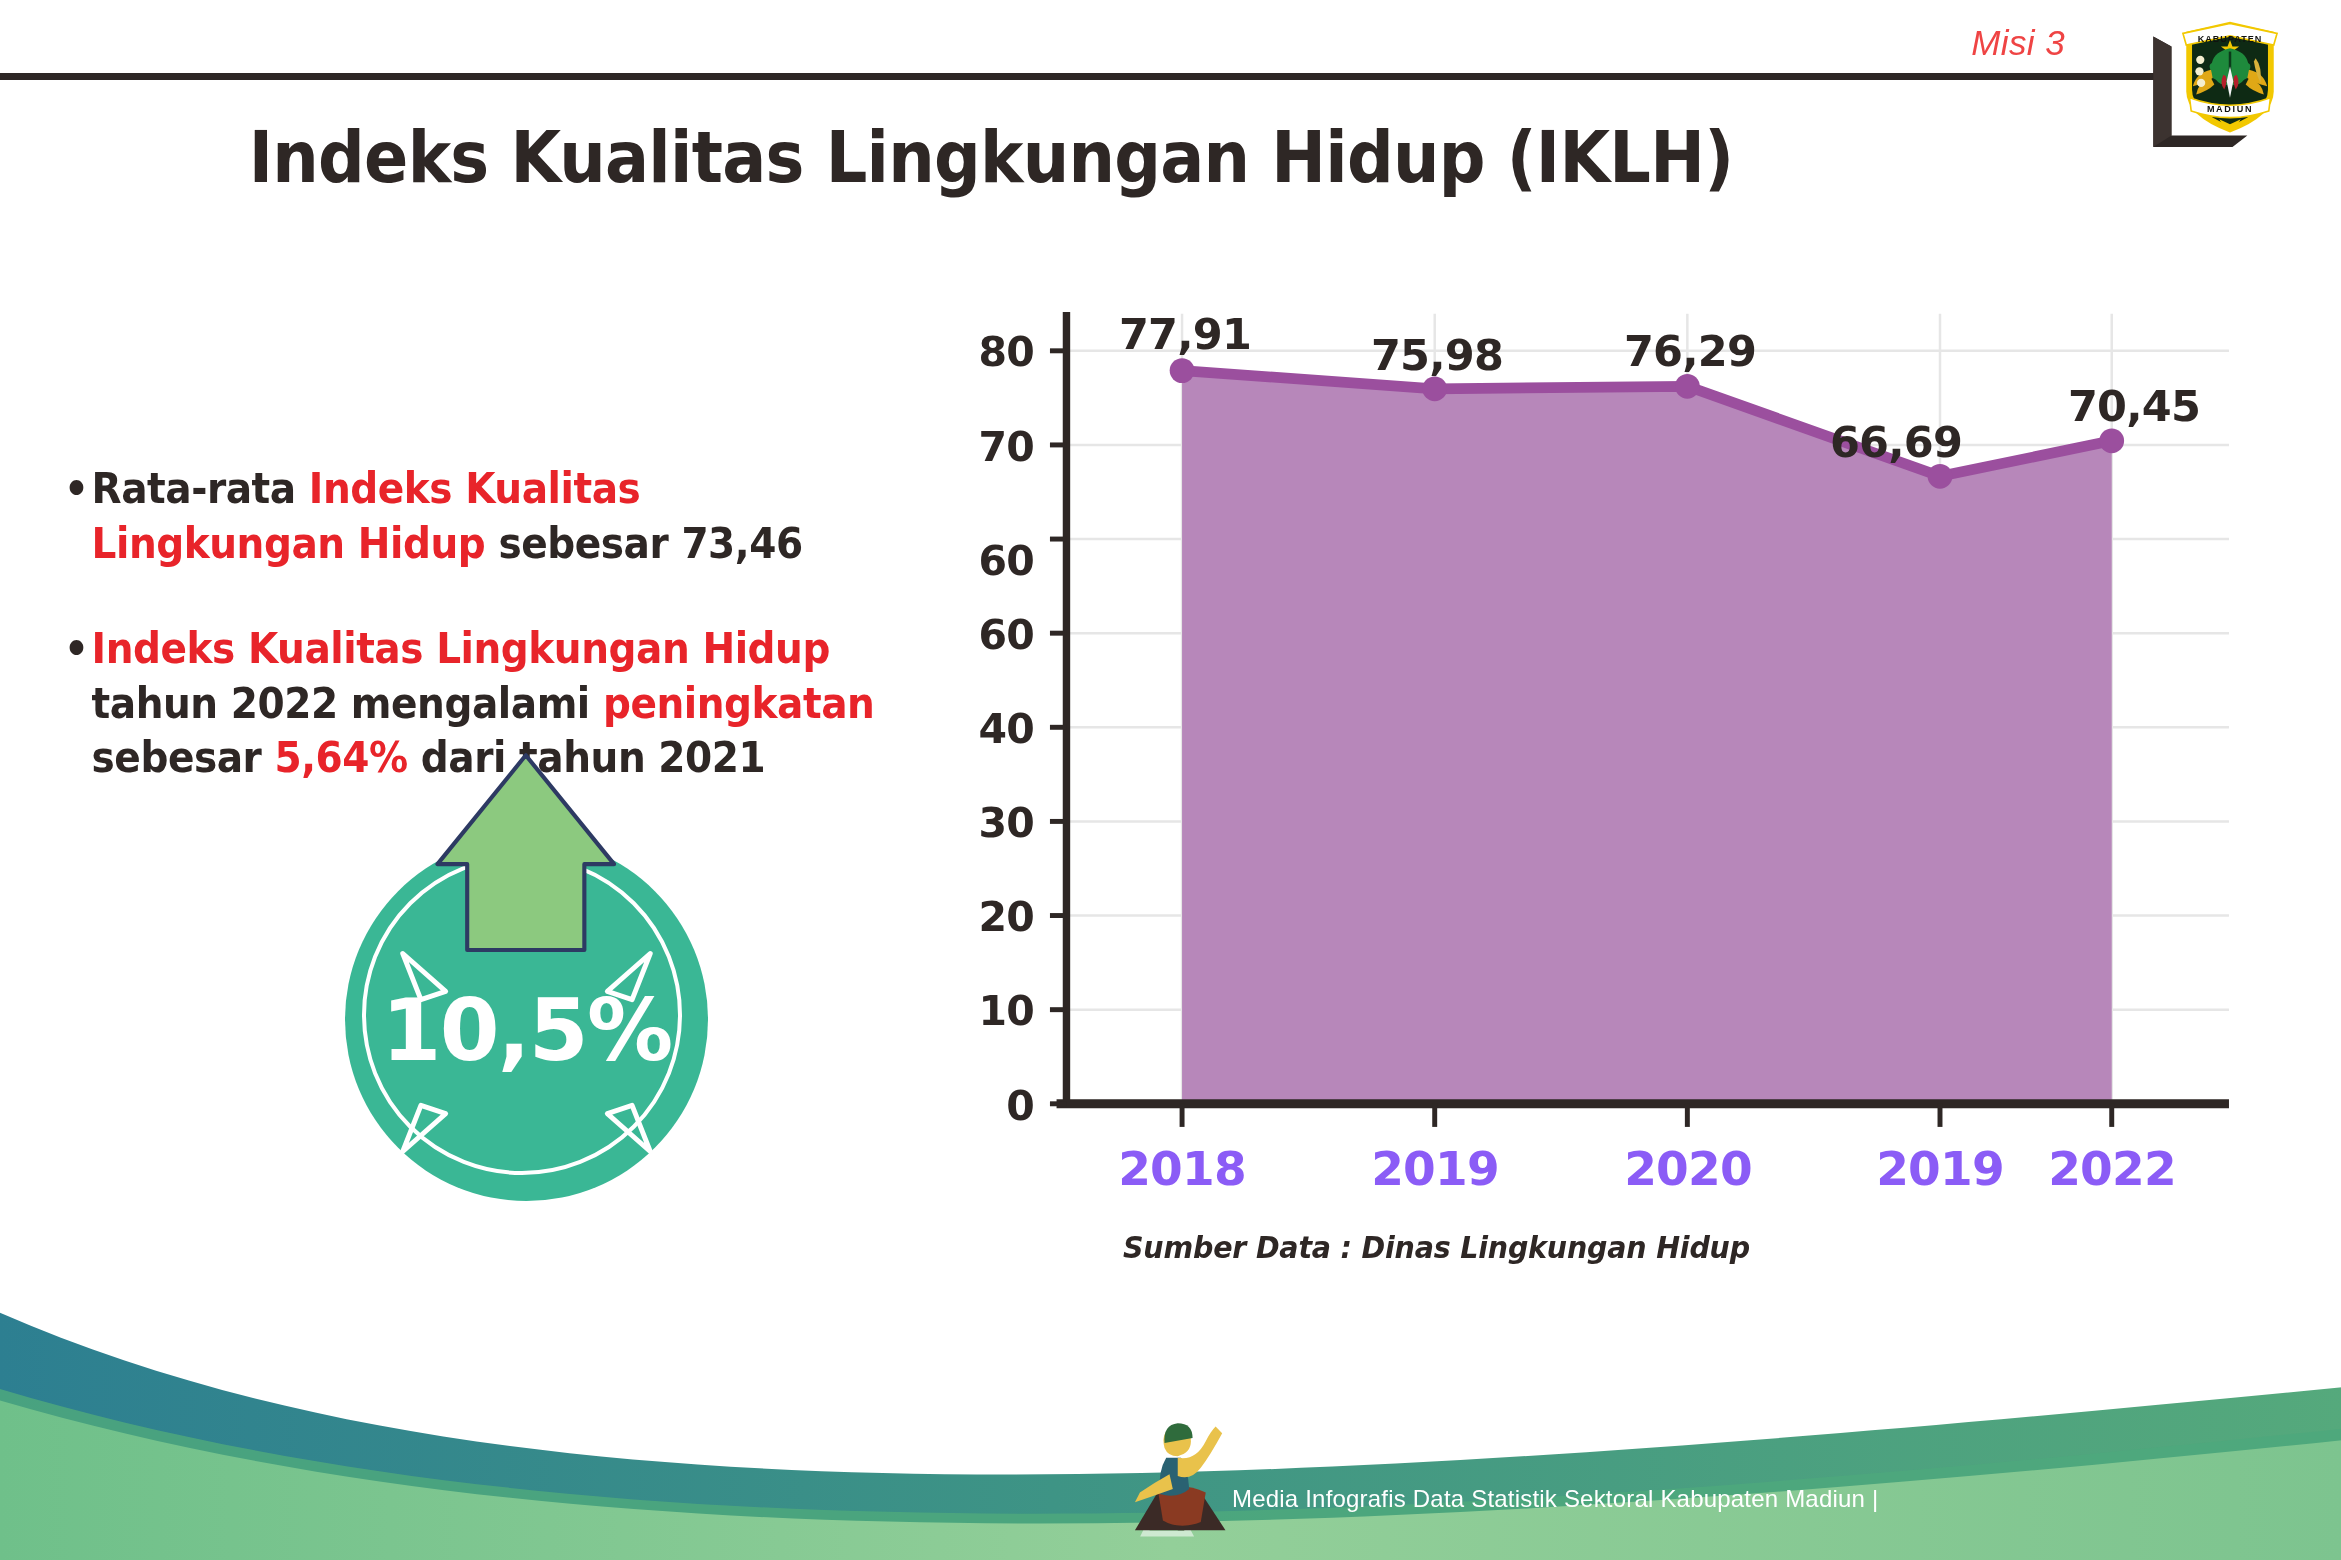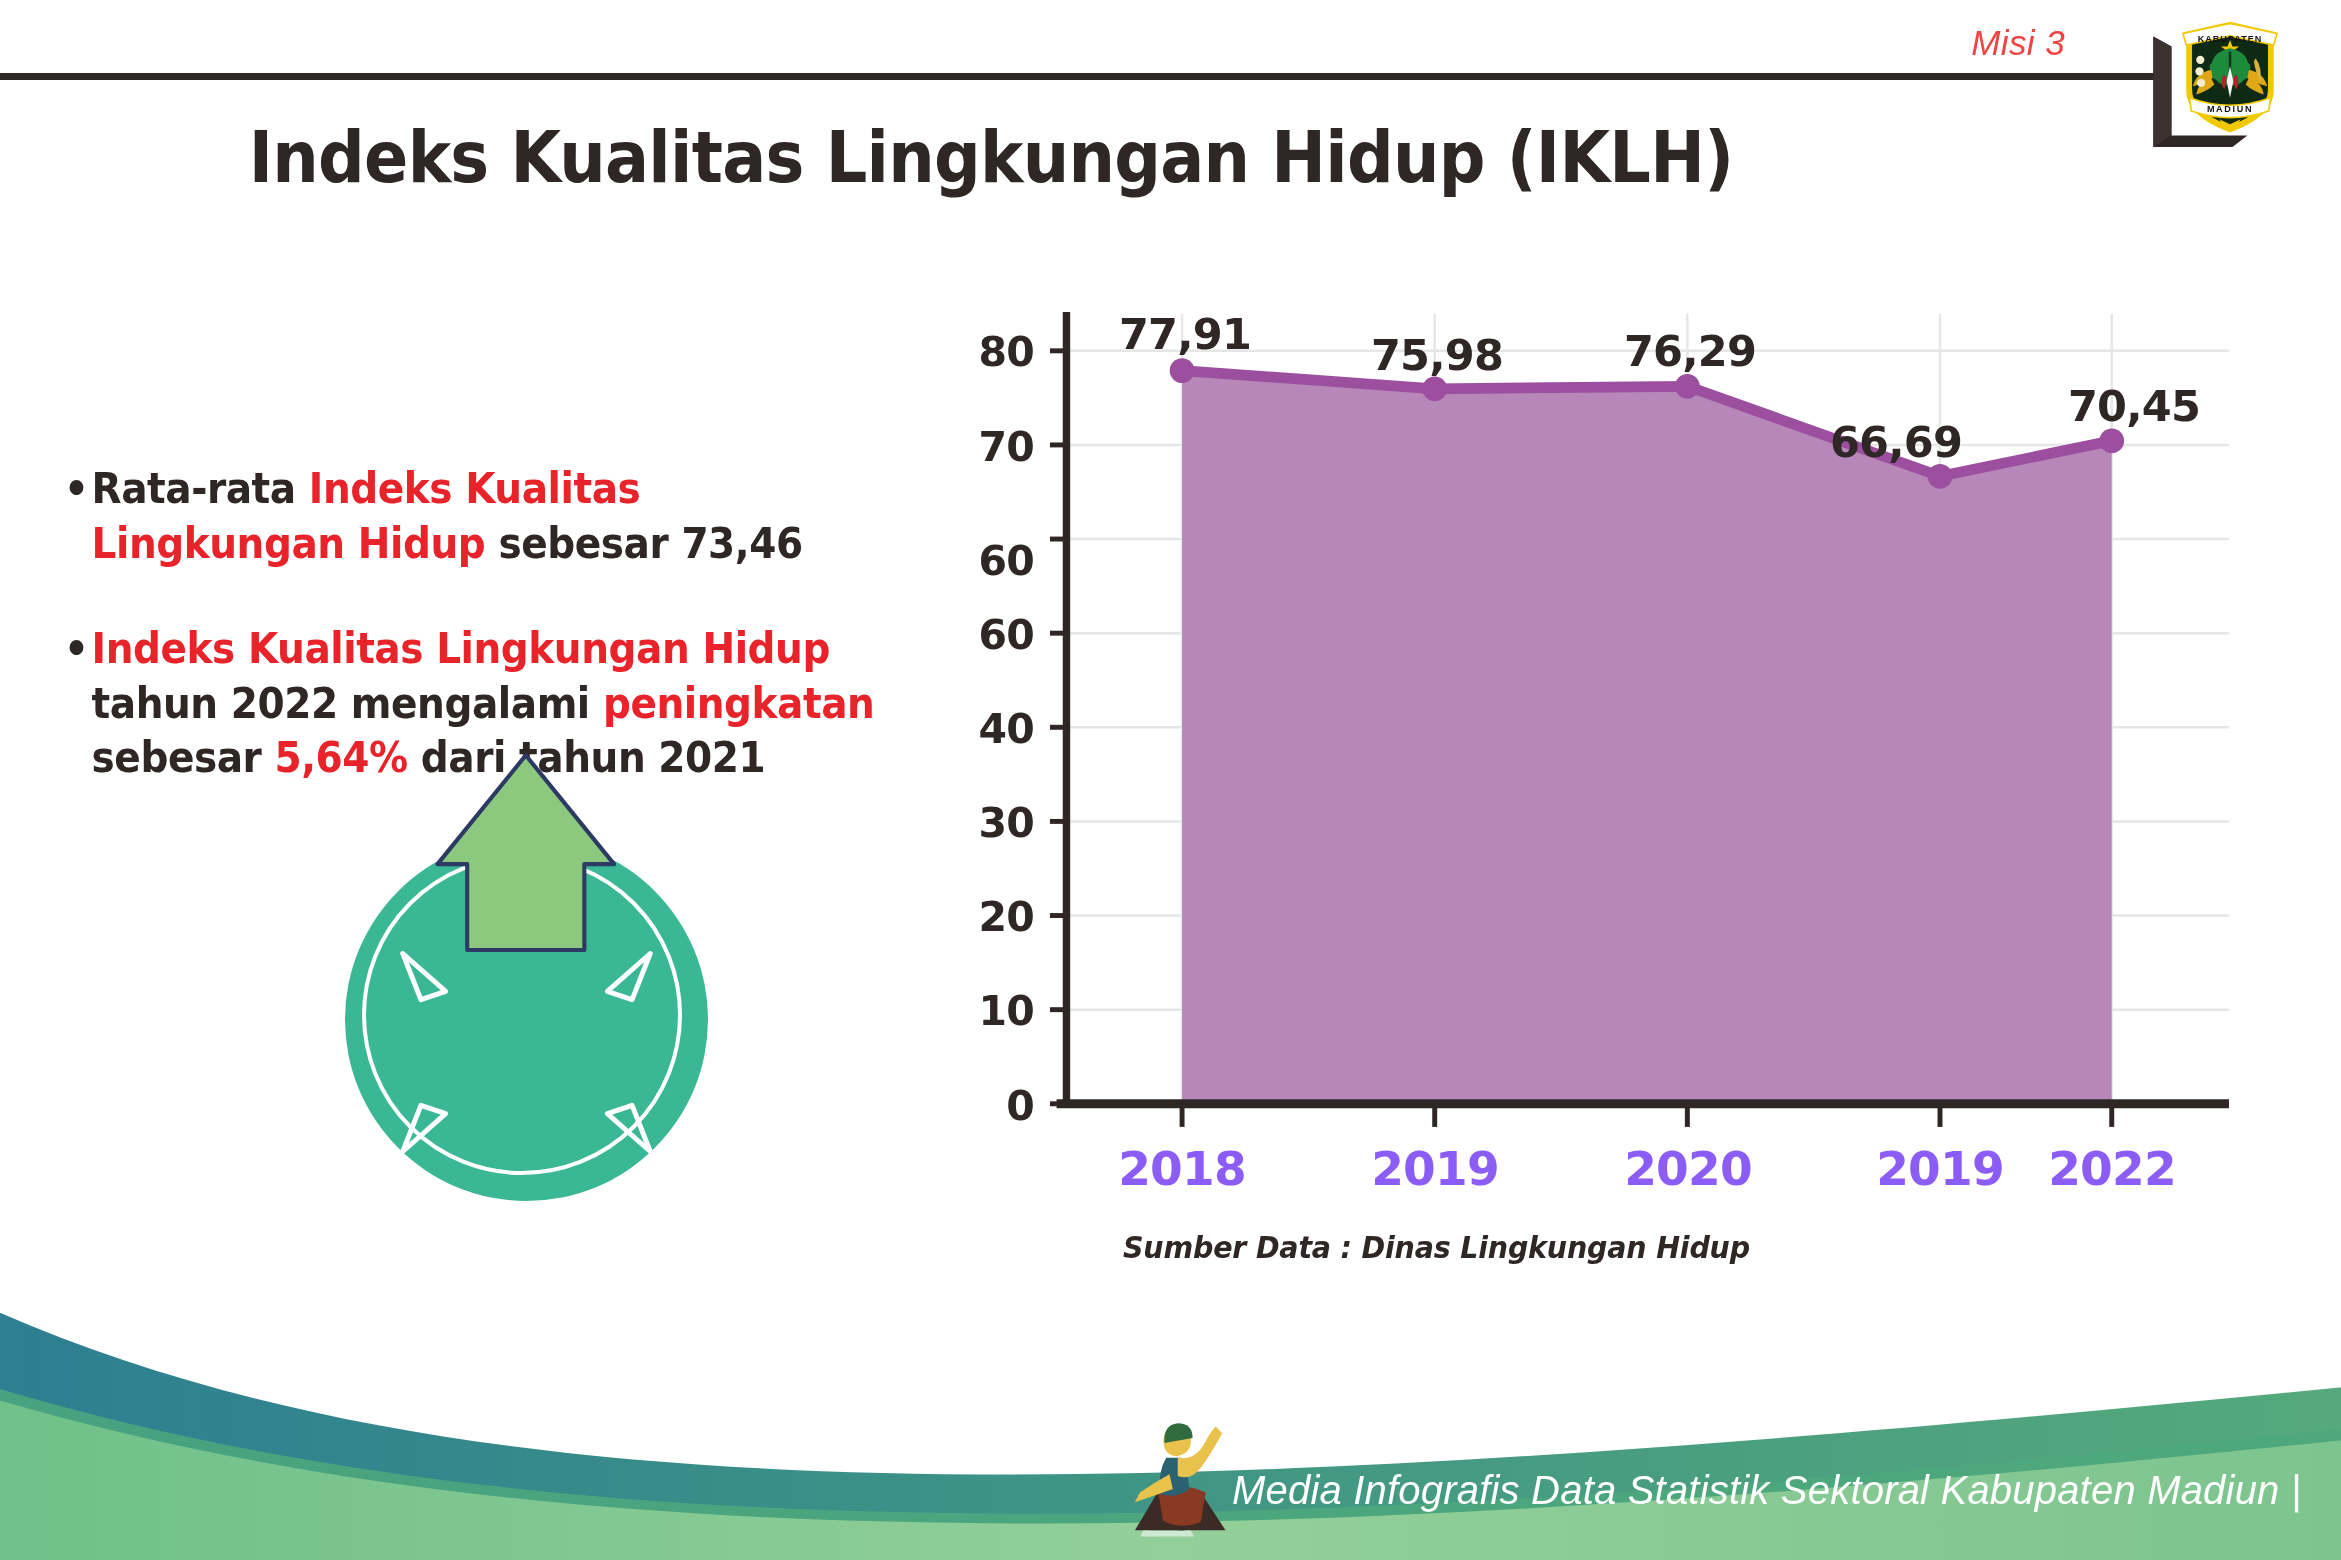--- a/index.html
+++ b/index.html
@@ -125,21 +125,21 @@
   }
 
   
   #footer-waves{
     position:absolute;left:0;bottom:0;width:2342px;height:273px;
   }
   #footer-logo{ position:absolute;left:1130px;bottom:15px;width:107px;height:136px; }
   #footer-text{
     position:absolute;left:1232px;bottom:48px;
     font-family:"Liberation Sans", sans-serif;
-    font-size:40px;font-style:italic;color:#ffffff;
+    font-size:24px;color:#ffffff;
     letter-spacing:0.2px;white-space:nowrap;
   }
 </style>
 </head>
 <body>
 
 <div id="header-rule"></div>
 
 <div id="misi-label">Misi 3</div>
 
@@ -203,20 +203,21 @@
   <div id="badge-inner-ring"></div>
   <svg id="badge-ticks" viewBox="0 0 440 440">
     <path d="M70 140 L122 186 L92 196 Z" fill="none" stroke="#ffffff" stroke-width="6" stroke-linejoin="round"></path>
     <path d="M370 140 L318 186 L348 196 Z" fill="none" stroke="#ffffff" stroke-width="6" stroke-linejoin="round"></path>
     <path d="M70 380 L122 334 L92 324 Z" fill="none" stroke="#ffffff" stroke-width="6" stroke-linejoin="round"></path>
     <path d="M370 380 L318 334 L348 324 Z" fill="none" stroke="#ffffff" stroke-width="6" stroke-linejoin="round"></path>
   </svg>
   <svg id="badge-arrow" viewBox="0 0 520 560">
     <path d="M247 10 L140 142 L176 142 L176 246 L318 246 L318 142 L354 142 Z" fill="#8cc97f" stroke="#2d3a63" stroke-width="5" stroke-linejoin="round"></path>
   </svg>
+  <div id="badge-value">10,5%</div>
 </div>
 
 <div id="chart-block">
   <svg id="chart-svg" width="1288" height="925" viewBox="0 0 1560 1120">
 
     <g stroke="#e6e6e6" stroke-width="3">
       <line x1="112" y1="65" x2="1520" y2="65"></line>
       <line x1="112" y1="179" x2="1520" y2="179"></line>
       <line x1="112" y1="293" x2="1520" y2="293"></line>
       <line x1="112" y1="407" x2="1520" y2="407"></line>

